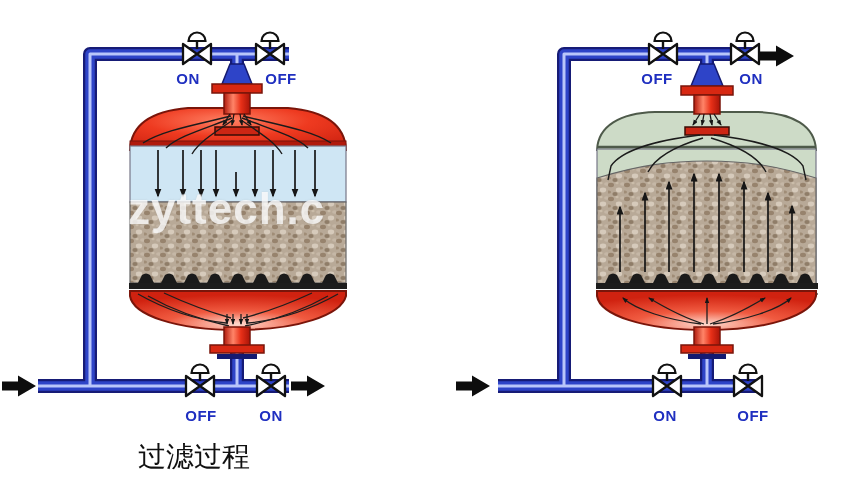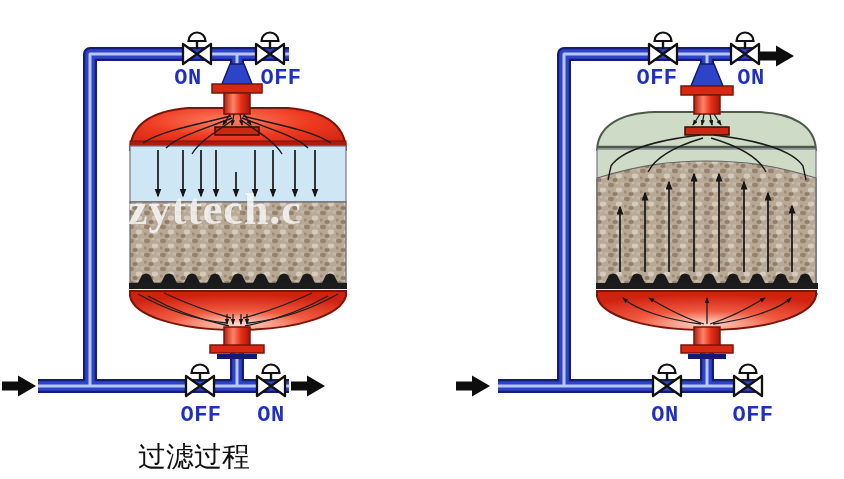--- a/index.html
+++ b/index.html
@@ -1,23 +1,23 @@
 <!DOCTYPE html>
 <html><head>
 <meta charset="utf-8">
 <style>
   html,body{margin:0;padding:0;background:#fff;}
   .canvas{position:relative;width:844px;height:479px;background:#ffffff;overflow:hidden;
           font-family:"Liberation Sans",sans-serif;}
   .canvas svg{position:absolute;left:0;top:0;}
-  .vlabel{position:absolute;transform:translate(-50%,-50%);font-weight:bold;font-size:22px;
-          color:#1f2fc0;letter-spacing:.5px;white-space:nowrap;font-family:Liberation Mono, monospace;}
+  .vlabel{position:absolute;transform:translate(-50%,-50%);font-weight:bold;font-size:15px;
+          color:#1f2fc0;letter-spacing:.5px;white-space:nowrap;}
   .caption{position:absolute;transform:translate(-50%,-50%);font-family:"Liberation Serif",serif;
            font-size:28px;color:#101010;white-space:nowrap;}
-  .watermark{position:absolute;font-family:Liberation Serif, serif;font-weight:bold;font-size:44px;
+  .watermark{position:absolute;font-family:Liberation Sans, sans-serif;font-weight:bold;font-size:44px;
              color:rgba(255,255,255,0.78);text-shadow:0 0 2px rgba(150,150,150,0.25);
              letter-spacing:1px;white-space:nowrap;pointer-events:none;}
 </style>
 </head>
 <body>
 
 <div class="canvas">
 
 <svg width="844" height="479" viewBox="0 0 844 479">
   <defs>

